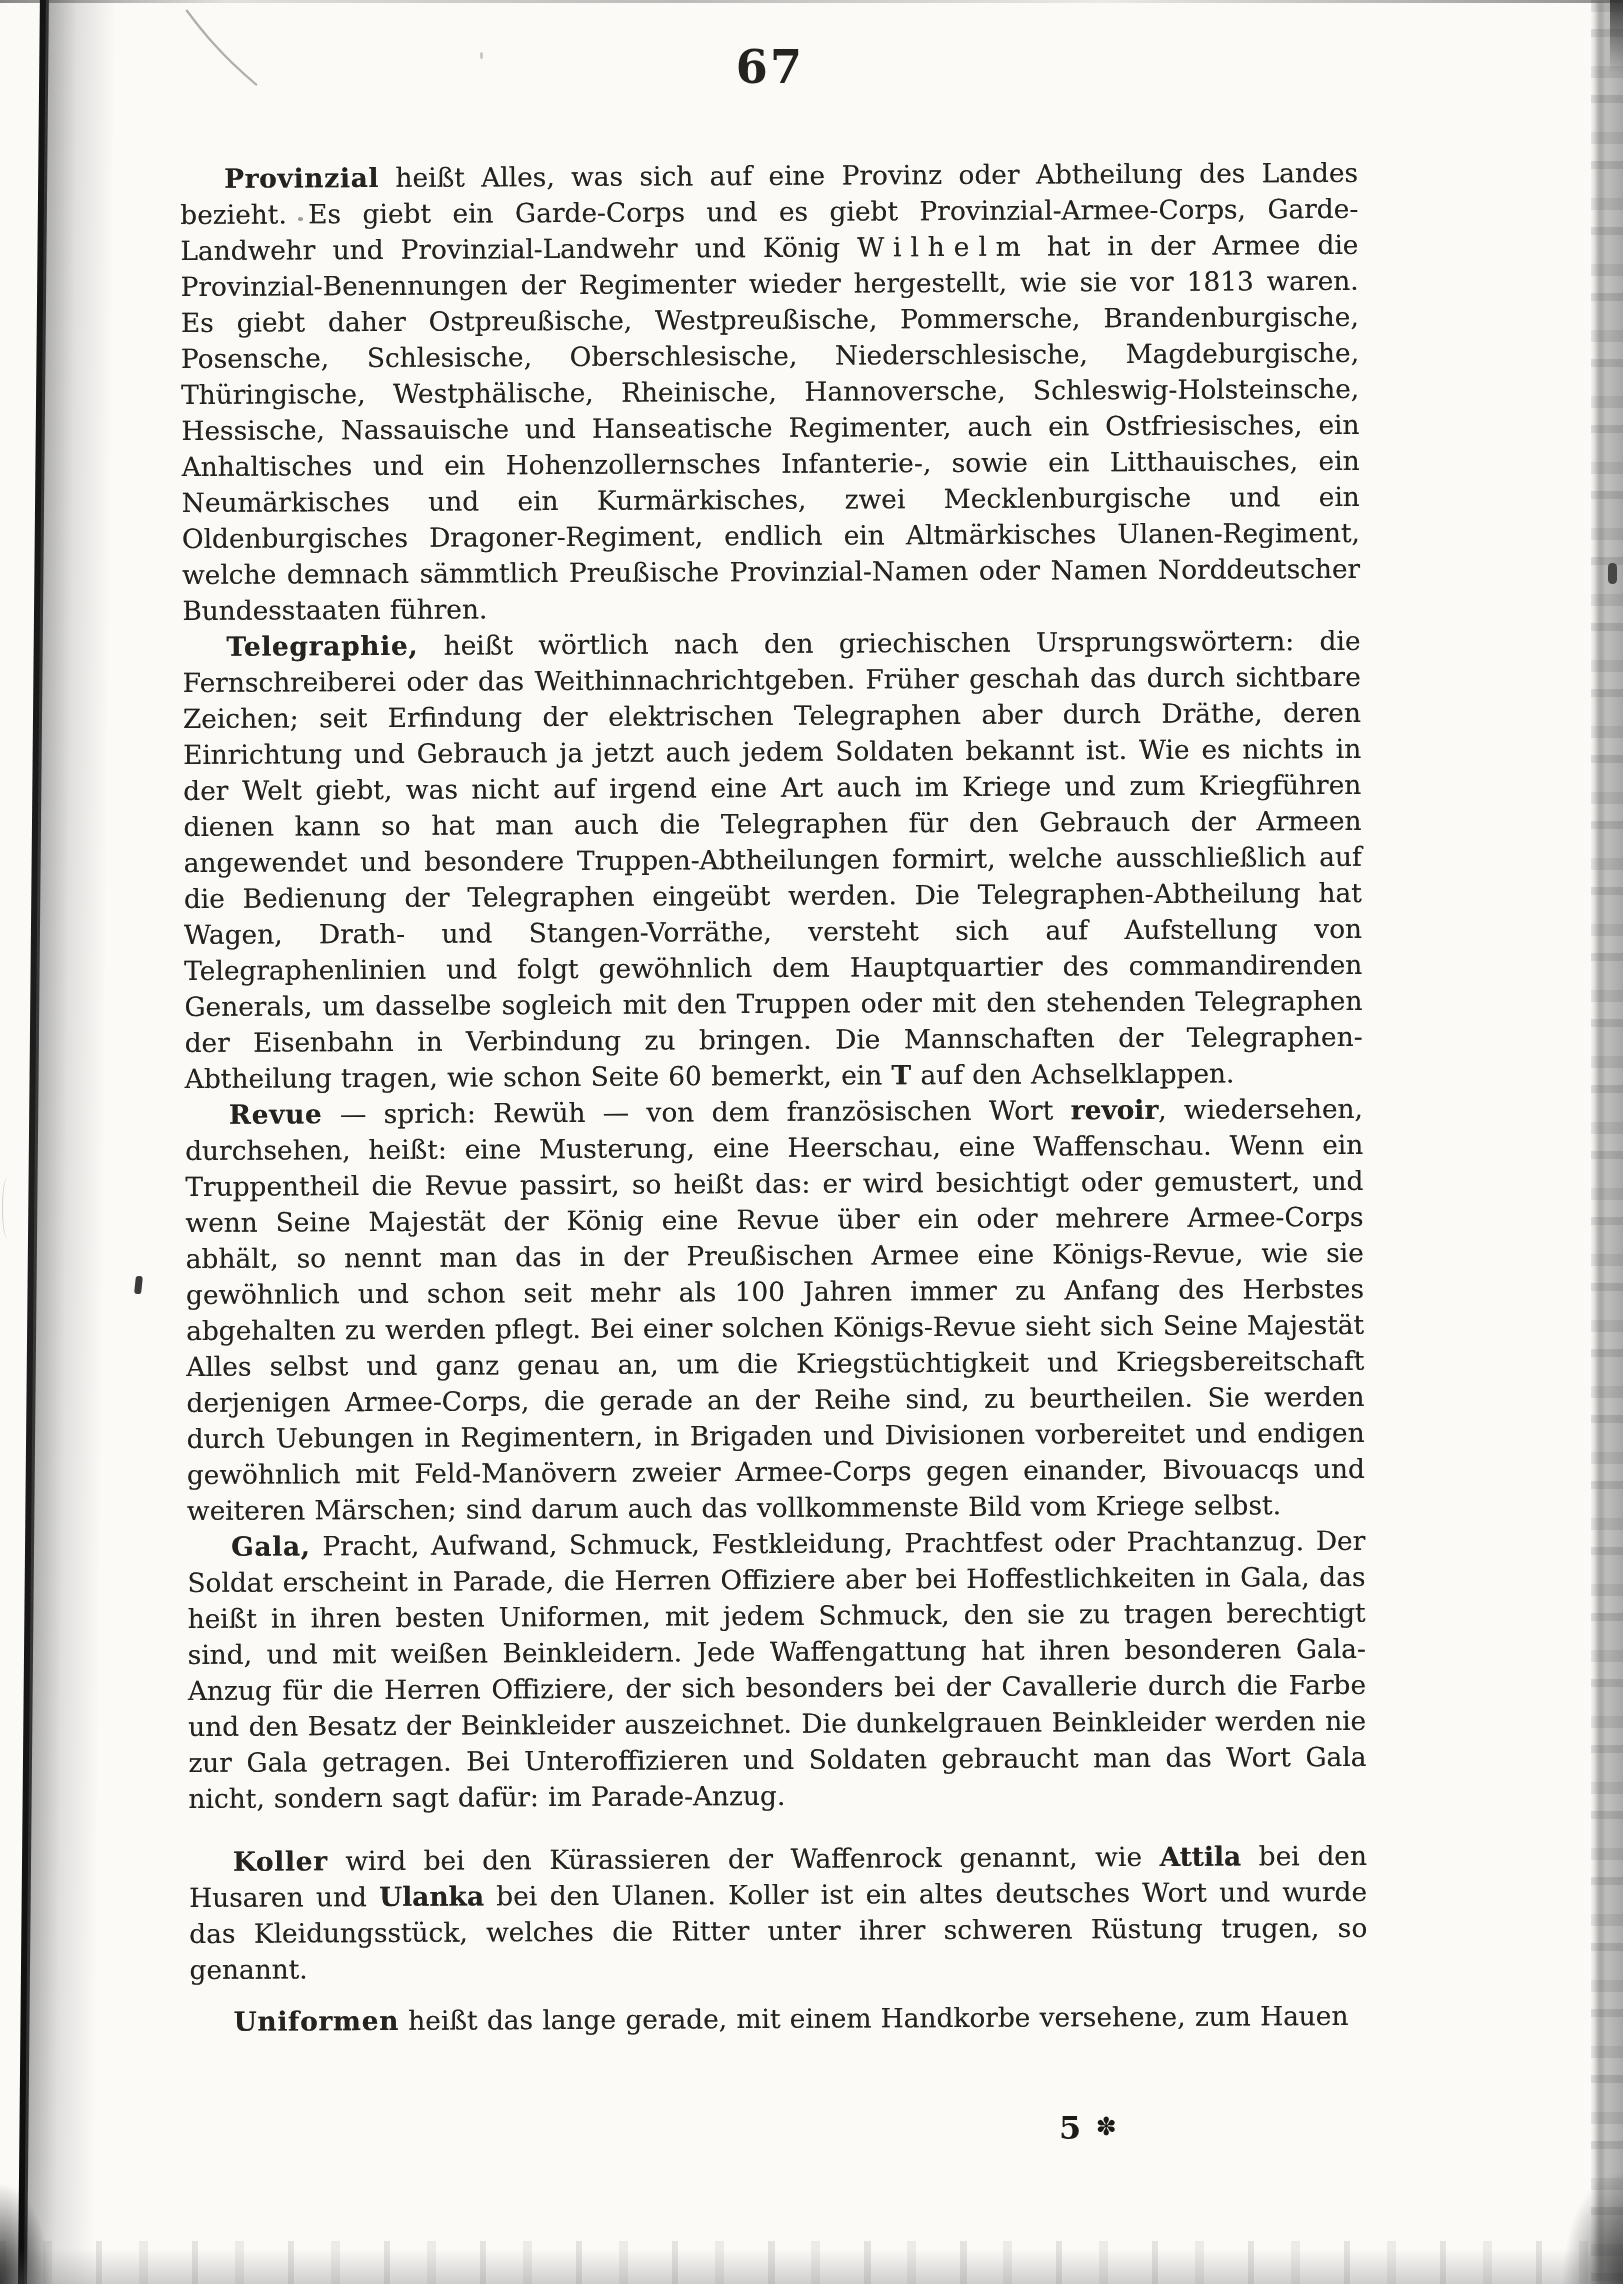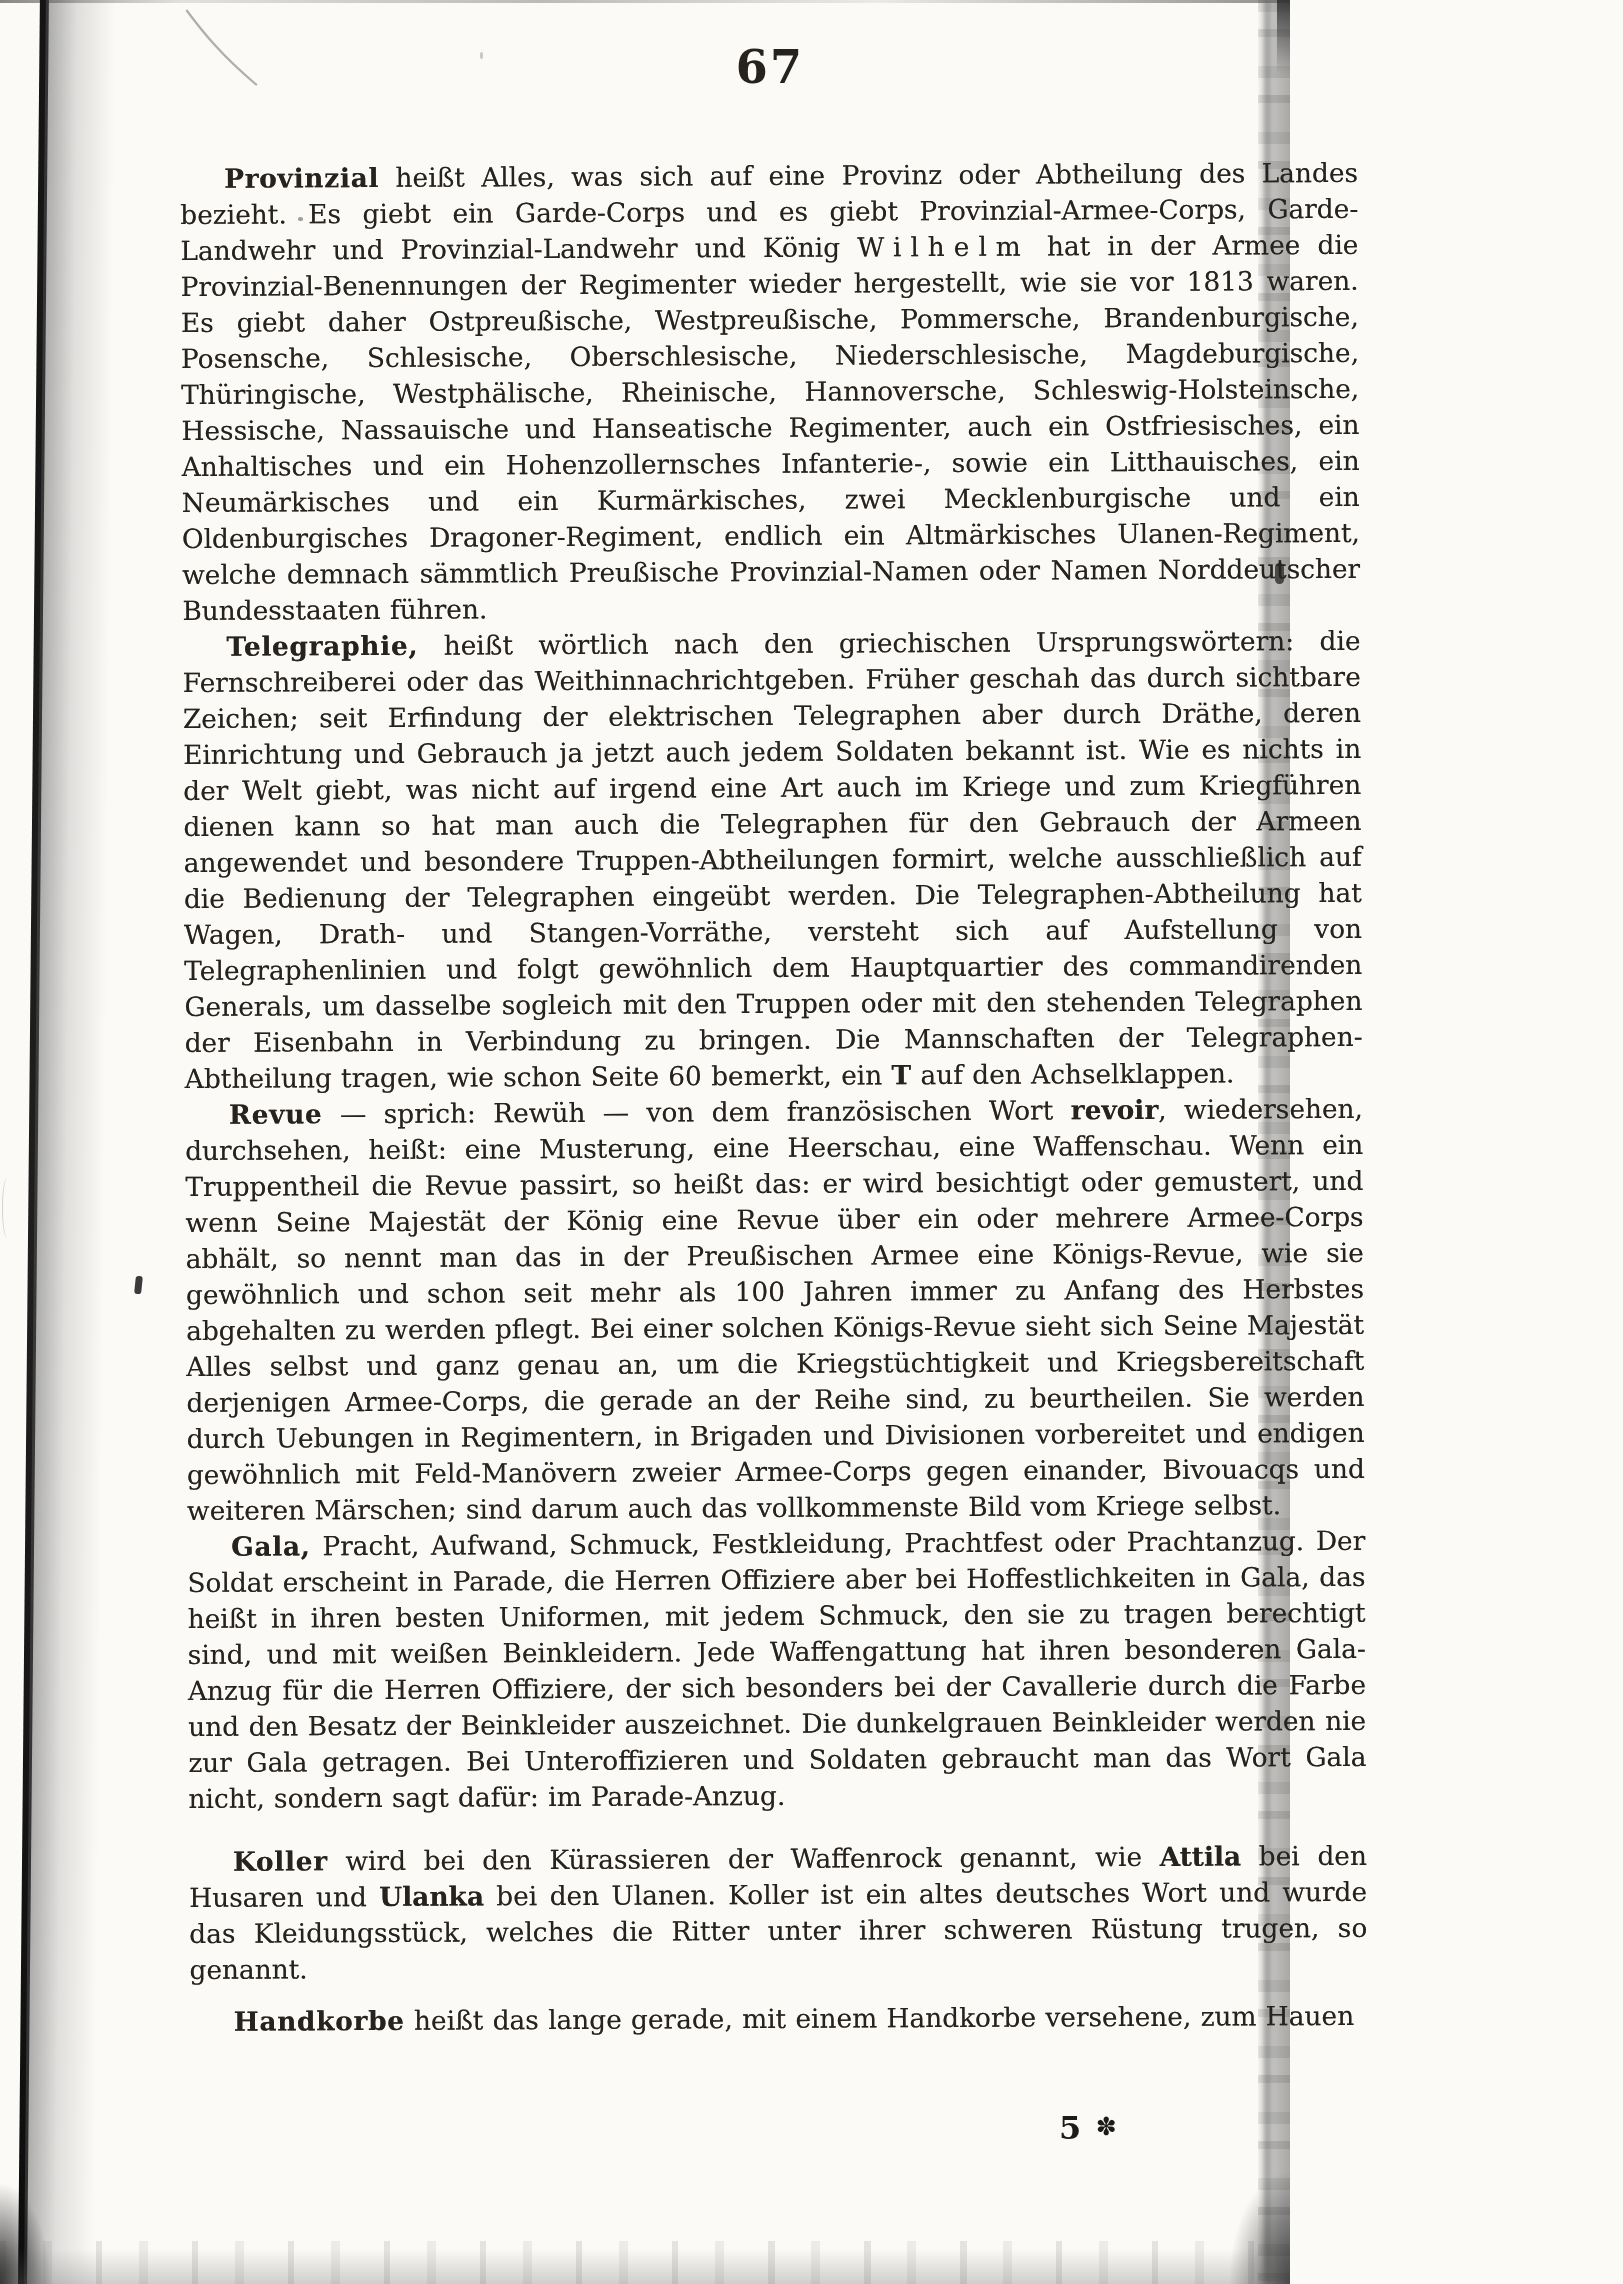--- a/index.html
+++ b/index.html
@@ -4,21 +4,21 @@
 <style>
   html, body {
     margin: 0; padding: 0;
     width: 1623px; height: 2284px;
     overflow: hidden;
     background: var(--paper, #fbfaf7);
     font-family: "DejaVu Serif", "Liberation Serif", serif;
   }
   .page {
     position: relative;
-    width: 1290px; height: 2284px;
+    width: 1623px; height: 2284px;
     background: var(--paper, #fbfaf7);
   }
 
   
   .top-edge {
     position: absolute; top: 0; left: 0; right: 0; height: 2.8px;
     background: linear-gradient(90deg,
       rgba(40,40,40,.55), rgba(40,40,40,.12) 14%,
       rgba(40,40,40,.30) 42%, rgba(40,40,40,.08) 68%,
       rgba(40,40,40,.50) 100%);
@@ -138,21 +138,21 @@
   <div class="speck s2"></div>
 
   <div class="page-number">67</div>
 
   <div class="text-block">
       <p class="entry entry-provinzial"><span class="seg-headword">Provinzial</span><span class="seg-normal"> heißt Alles, was sich auf eine Provinz oder Abtheilung des Landes bezieht. Es giebt ein Garde-Corps und es giebt Provinzial-Armee-Corps, Garde-Landwehr und Provinzial-Landwehr und König </span><span class="seg-spaced">Wilhelm</span><span class="seg-normal"> hat in der Armee die Provinzial-Benennungen der Regimenter wieder hergestellt, wie sie vor 1813 waren. Es giebt daher Ostpreußische, Westpreußische, Pommersche, Brandenburgische, Posensche, Schlesische, Oberschlesische, Niederschlesische, Magdeburgische, Thüringische, Westphälische, Rheinische, Hannoversche, Schleswig-Holsteinsche, Hessische, Nassauische und Hanseatische Regimenter, auch ein Ostfriesisches, ein Anhaltisches und ein Hohenzollernsches Infanterie-, sowie ein Litthauisches, ein Neumärkisches und ein Kurmärkisches, zwei Mecklenburgische und ein Oldenburgisches Dragoner-Regiment, endlich ein Altmärkisches Ulanen-Regiment, welche demnach sämmtlich Preußische Provinzial-Namen oder Namen Norddeutscher Bundesstaaten führen.</span></p>
       <p class="entry entry-telegraphie"><span class="seg-headword">Telegraphie,</span><span class="seg-normal"> heißt wörtlich nach den griechischen Ursprungswörtern: die Fernschreiberei oder das Weithinnachrichtgeben. Früher geschah das durch sichtbare Zeichen; seit Erfindung der elektrischen Telegraphen aber durch Dräthe, deren Einrichtung und Gebrauch ja jetzt auch jedem Soldaten bekannt ist. Wie es nichts in der Welt giebt, was nicht auf irgend eine Art auch im Kriege und zum Kriegführen dienen kann so hat man auch die Telegraphen für den Gebrauch der Armeen angewendet und besondere Truppen-Abtheilungen formirt, welche ausschließlich auf die Bedienung der Telegraphen eingeübt werden. Die Telegraphen-Abtheilung hat Wagen, Drath- und Stangen-Vorräthe, versteht sich auf Aufstellung von Telegraphenlinien und folgt gewöhnlich dem Hauptquartier des commandirenden Generals, um dasselbe sogleich mit den Truppen oder mit den stehenden Telegraphen der Eisenbahn in Verbindung zu bringen. Die Mannschaften der Telegraphen-Abtheilung tragen, wie schon Seite 60 bemerkt, ein </span><span class="seg-latin">T</span><span class="seg-normal"> auf den Achselklappen.</span></p>
       <p class="entry entry-revue"><span class="seg-headword">Revue</span><span class="seg-normal"> — sprich: Rewüh — von dem französischen Wort </span><span class="seg-latin">revoir</span><span class="seg-normal">, wiedersehen, durchsehen, heißt: eine Musterung, eine Heerschau, eine Waffenschau. Wenn ein Truppentheil die Revue passirt, so heißt das: er wird besichtigt oder gemustert, und wenn Seine Majestät der König eine Revue über ein oder mehrere Armee-Corps abhält, so nennt man das in der Preußischen Armee eine Königs-Revue, wie sie gewöhnlich und schon seit mehr als 100 Jahren immer zu Anfang des Herbstes abgehalten zu werden pflegt. Bei einer solchen Königs-Revue sieht sich Seine Majestät Alles selbst und ganz genau an, um die Kriegstüchtigkeit und Kriegsbereitschaft derjenigen Armee-Corps, die gerade an der Reihe sind, zu beurtheilen. Sie werden durch Uebungen in Regimentern, in Brigaden und Divisionen vorbereitet und endigen gewöhnlich mit Feld-Manövern zweier Armee-Corps gegen einander, Bivouacqs und weiteren Märschen; sind darum auch das vollkommenste Bild vom Kriege selbst.</span></p>
       <p class="entry entry-gala"><span class="seg-headword">Gala,</span><span class="seg-normal"> Pracht, Aufwand, Schmuck, Festkleidung, Prachtfest oder Prachtanzug. Der Soldat erscheint in Parade, die Herren Offiziere aber bei Hoffestlichkeiten in Gala, das heißt in ihren besten Uniformen, mit jedem Schmuck, den sie zu tragen berechtigt sind, und mit weißen Beinkleidern. Jede Waffengattung hat ihren besonderen Gala-Anzug für die Herren Offiziere, der sich besonders bei der Cavallerie durch die Farbe und den Besatz der Beinkleider auszeichnet. Die dunkelgrauen Beinkleider werden nie zur Gala getragen. Bei Unteroffizieren und Soldaten gebraucht man das Wort Gala nicht, sondern sagt dafür: im Parade-Anzug.</span></p>
       <p class="entry entry-koller"><span class="seg-headword">Koller</span><span class="seg-normal"> wird bei den Kürassieren der Waffenrock genannt, wie </span><span class="seg-latin">Attila</span><span class="seg-normal"> bei den Husaren und </span><span class="seg-latin">Ulanka</span><span class="seg-normal"> bei den Ulanen. Koller ist ein altes deutsches Wort und wurde das Kleidungsstück, welches die Ritter unter ihrer schweren Rüstung trugen, so genannt.</span></p>
-      <p class="entry entry-pallasch"><span class="seg-headword">Handkorbe</span><span class="seg-normal"> heißt das lange gerade, mit einem Handkorbe versehene, zum Hauen</span></p>
+      <p class="entry entry-pallasch"><span class="seg-headword">Uniformen</span><span class="seg-normal"> heißt das lange gerade, mit einem Handkorbe versehene, zum Hauen</span></p>
     </div>
 
   <div class="footer-sig">
     <span class="sig-num">5</span>
     <span class="sig-star">✽</span>
   </div>
 
 </div>
 
 

